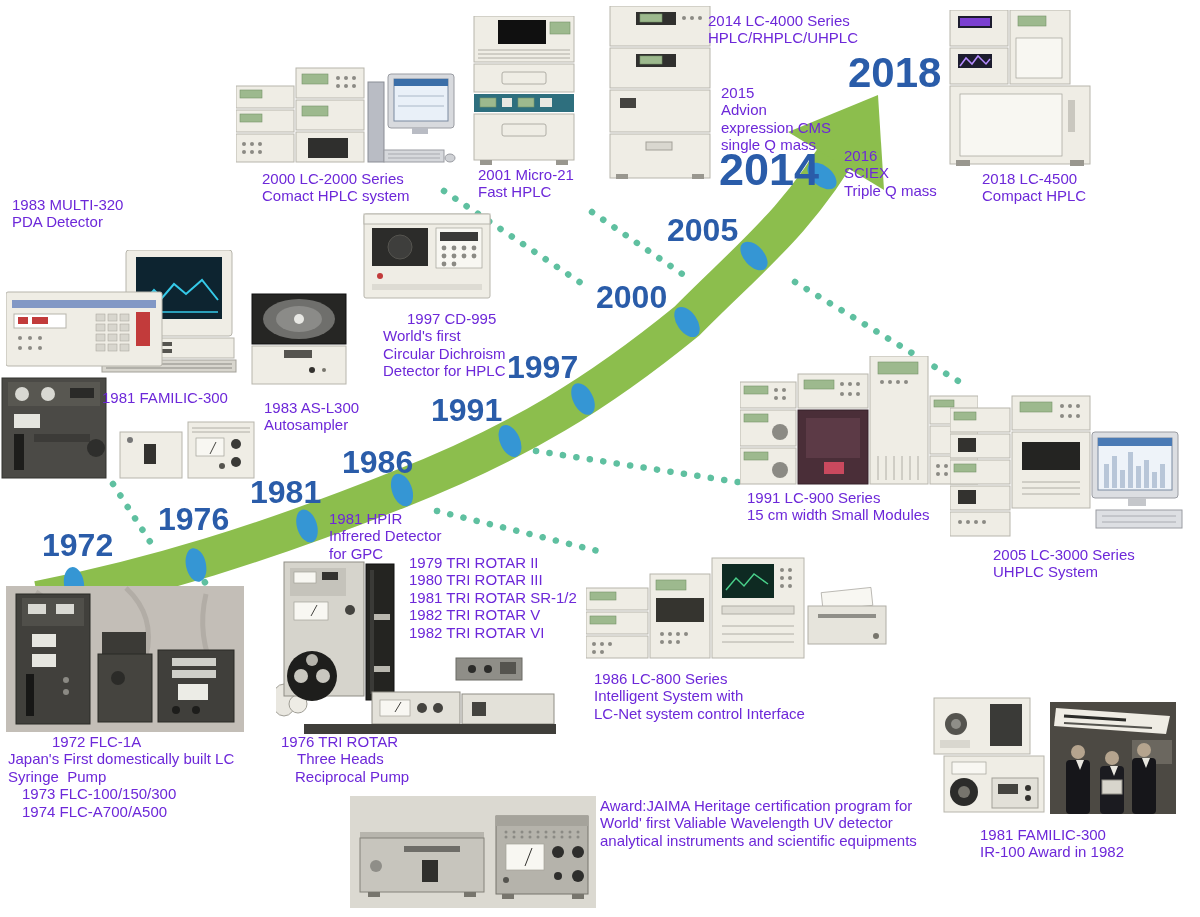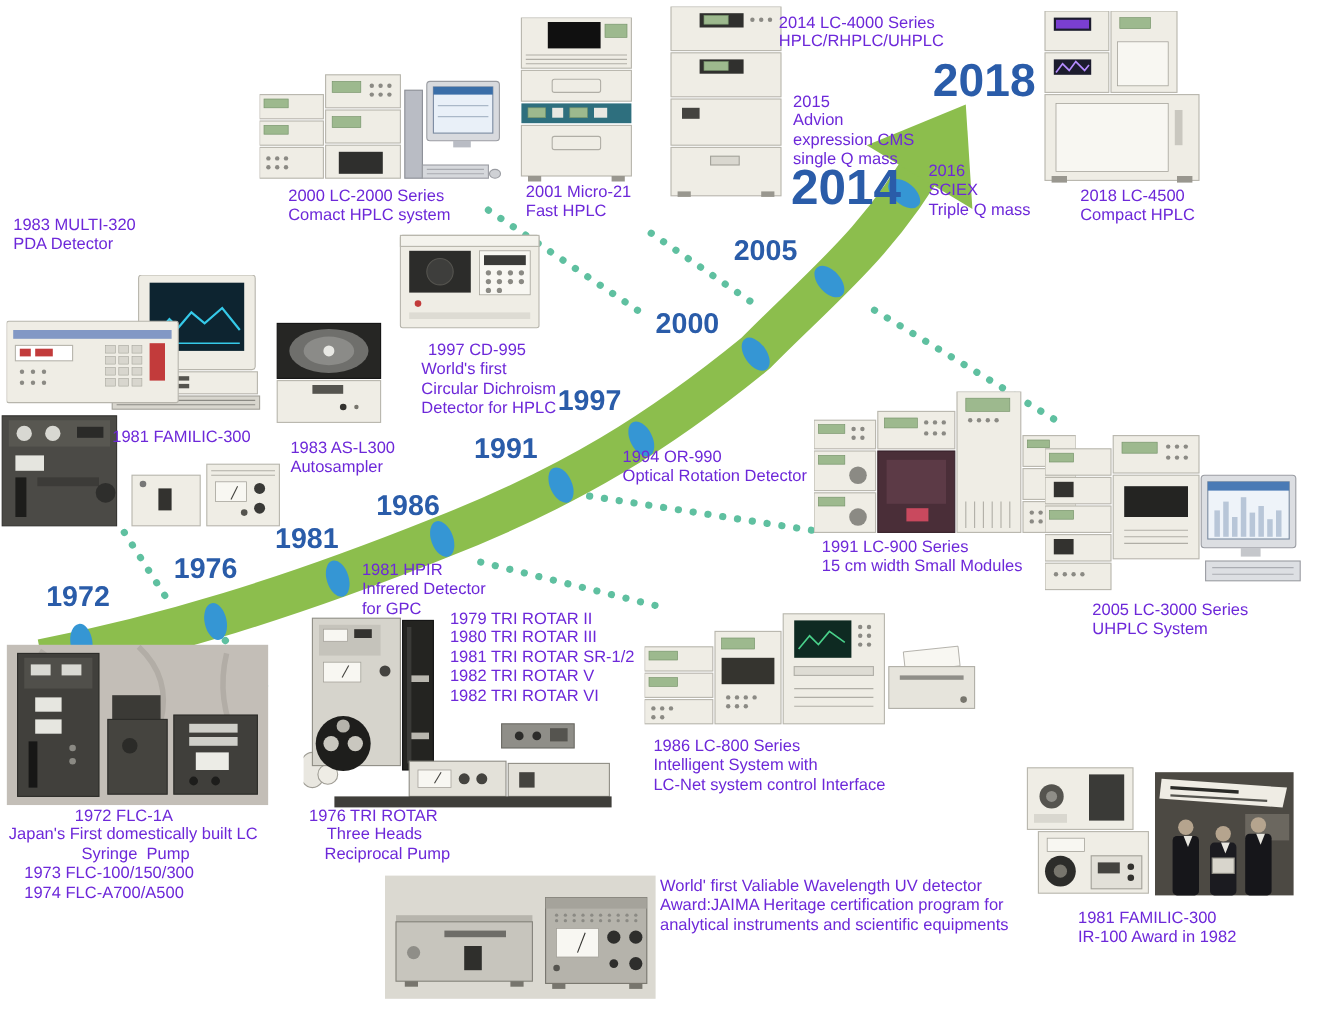--- a/index.html
+++ b/index.html
@@ -3,31 +3,31 @@
 <meta charset="utf-8">
 <style>
   *{margin:0;padding:0;box-sizing:border-box}
   html,body{width:1200px;height:917px;background:#fff;font-family:"Liberation Sans",sans-serif}
   #canvas{position:relative;width:1200px;height:917px;background:#fff;overflow:hidden}
   .layer{position:absolute;left:0;top:0;width:1200px;height:917px;pointer-events:none}
   .img{position:absolute;z-index:2}
   .img svg{display:block}
   .cap{position:absolute;z-index:4;font-size:15px;line-height:17.4px;color:#6d28d9}
   .cap .ln{white-space:pre}
-  .year{position:absolute;z-index:3;font-weight:bold;color:#2a5ca9;font-size:26px;line-height:1;white-space:nowrap}
+  .year{position:absolute;z-index:3;font-weight:bold;color:#2a5ca9;font-size:32px;line-height:1;white-space:nowrap}
   .year.mid{font-size:45px}
   .year.big{font-size:42px}
   
-  #cap-flc1a .ln:nth-child(1){margin-left:60px}
-  #cap-flc1a .ln:nth-child(3){margin-left:66px}
+  #cap-flc1a .ln:nth-child(1){margin-left:44px}
+  #cap-flc1a .ln:nth-child(3){}
   #cap-flc1a .ln:nth-child(4),#cap-flc1a .ln:nth-child(5),#cap-flc1a .ln:nth-child(6){margin-left:14px}
   #cap-trirotar1976 .ln:nth-child(2){margin-left:16px}
   #cap-trirotar1976 .ln:nth-child(3){margin-left:14px}
   #cap-familic100 .ln:nth-child(2){margin-left:5px}
-  #cap-cd995 .ln:nth-child(1){margin-left:6px}
+  #cap-cd995 .ln:nth-child(1){margin-left:24px}
   
   .mbox{fill:#efede5;stroke:#b7b5ac;stroke-width:1}
   .lcd{fill:#9db98e;stroke:#76936a;stroke-width:.6}
   .dot{fill:#8b8a84}
   .white{fill:#f8f7f2;stroke:#a3a199;stroke-width:.7}
 </style>
 </head>
 <body>
 
 <div id="canvas">
@@ -628,24 +628,20 @@
     <div class="ln">World's first</div>
     <div class="ln">Circular Dichroism</div>
     <div class="ln">Detector for HPLC</div>
   </div>
 
   <div class="cap" id="cap-asl300" style="left:264px;top:399px">
     <div class="ln">1983 AS-L300</div>
     <div class="ln">Autosampler</div>
   </div>
 
-  <div class="cap" id="cap-or990" style="left:566px;top:407px">
-    <div class="ln">1994 OR-990</div>
-    <div class="ln">Optical Rotation Detector</div>
-  </div>
 
   <div class="cap" id="cap-lc900" style="left:747px;top:489px">
     <div class="ln">1991 LC-900 Series</div>
     <div class="ln">15 cm width Small Modules</div>
   </div>
 
   <div class="cap" id="cap-lc3000" style="left:993px;top:546px">
     <div class="ln">2005 LC-3000 Series</div>
     <div class="ln">UHPLC System</div>
   </div>
@@ -678,22 +674,22 @@
     <div class="ln">1974 FLC-A700/A500</div>
   </div>
 
   <div class="cap" id="cap-trirotar1976" style="left:281px;top:733px">
     <div class="ln">1976 TRI ROTAR</div>
     <div class="ln">Three Heads</div>
     <div class="ln">Reciprocal Pump</div>
   </div>
 
   <div class="cap" id="cap-uvidec" style="left:600px;top:797px">
+    <div class="ln">Award:JAIMA Heritage certification program for</div>
     <div class="ln">World' first Valiable Wavelength UV detector</div>
-    <div class="ln">Award:JAIMA Heritage certification program for</div>
     <div class="ln">analytical instruments and scientific equipments</div>
   </div>
 
   <div class="cap" id="cap-familic300award" style="left:980px;top:826px">
     <div class="ln">1981 FAMILIC-300</div>
     <div class="ln">IR-100 Award in 1982</div>
   </div>
 
 </div>
 

